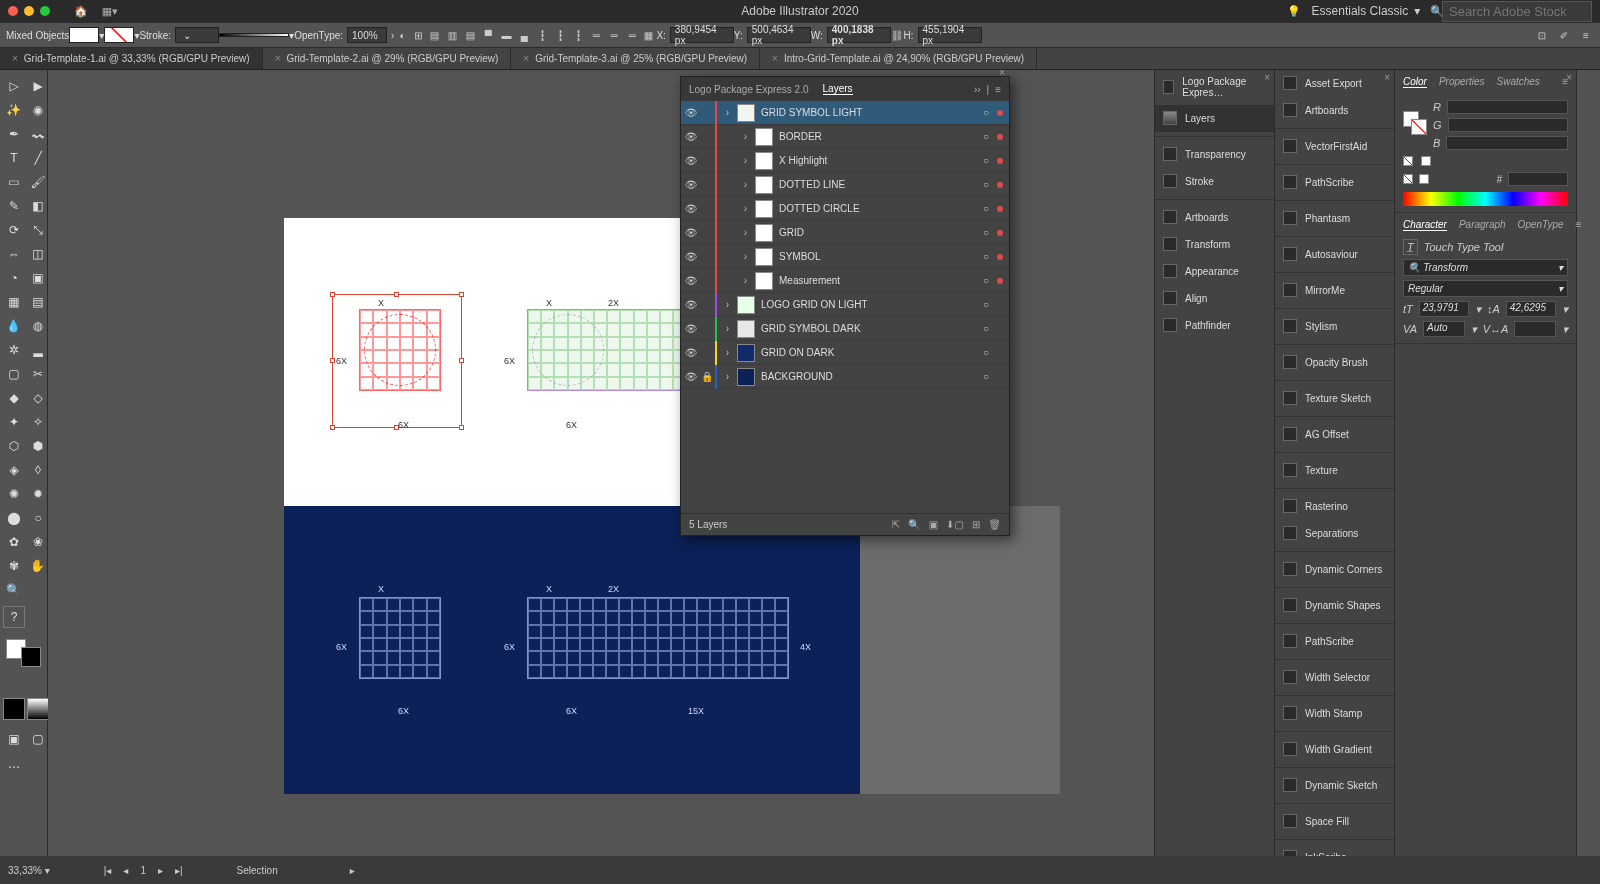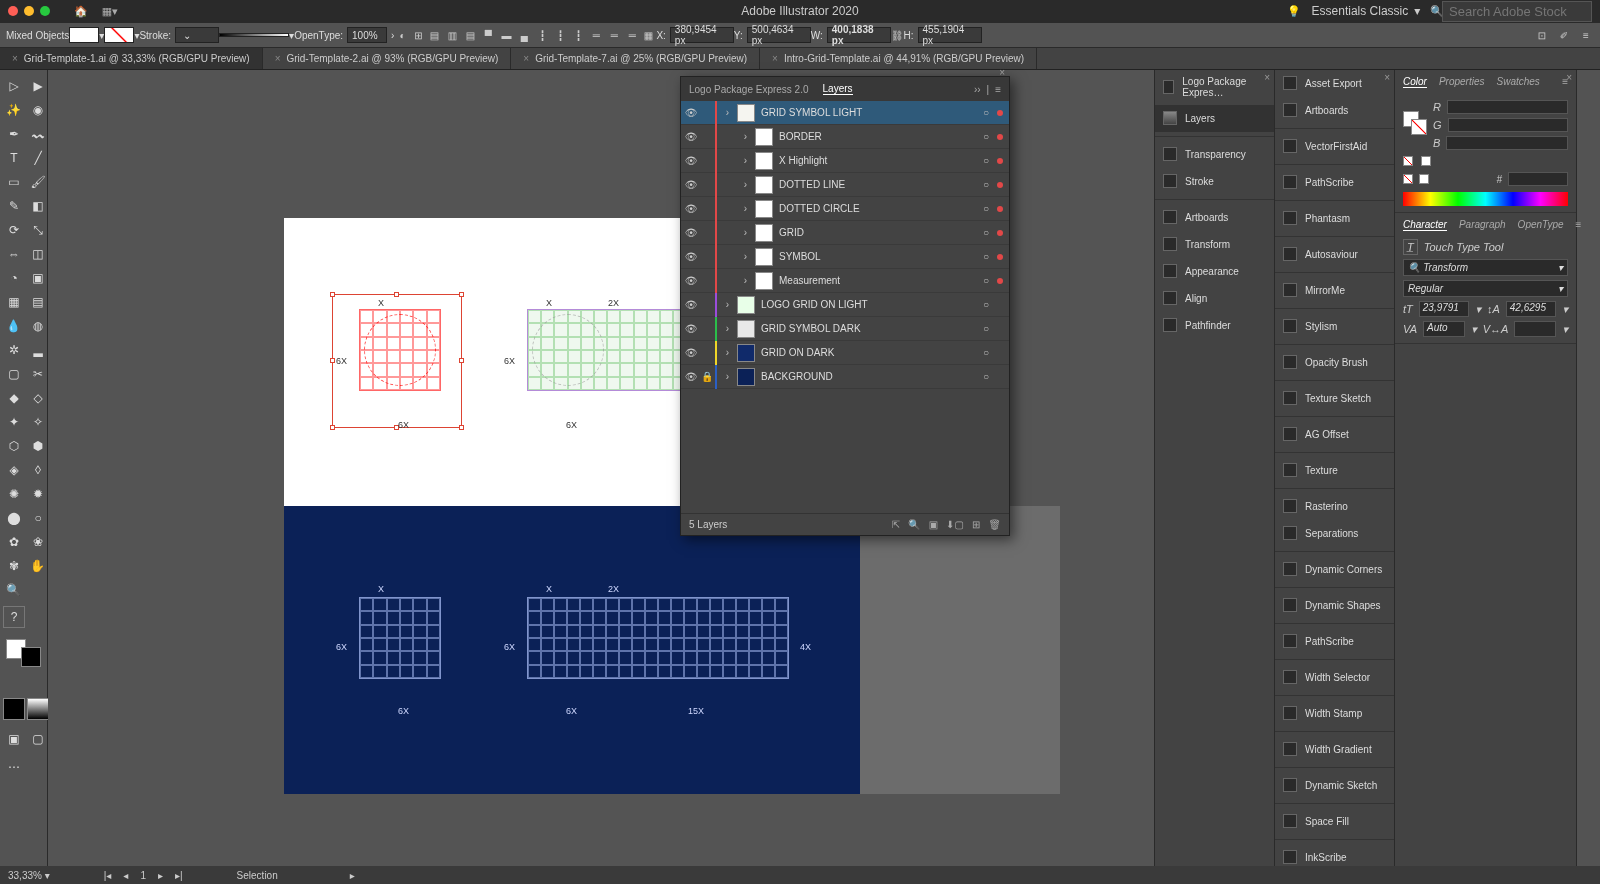--- a/index.html
+++ b/index.html
@@ -83,21 +83,21 @@
 .side-tabs .active { color: #fff; border-bottom: 1px solid #fff; }
 .side-tabs span { color: #aaa; cursor: pointer; }
 .spectrum { height: 14px; background: linear-gradient(to right, red, yellow, lime, cyan, blue, magenta, red); margin-top: 6px; }
 .hex-row { display: flex; gap: 6px; align-items: center; margin-top: 6px; font-size: 10px; }
 .hex-in { background: #2a2a2a; border: 1px solid #555; width: 60px; height: 14px; }
 .char-in { background: #2a2a2a; border: 1px solid #555; width: 54px; height: 16px; padding: 0 3px; font-size: 10px; color: #ddd; }
 .char-row { display: flex; gap: 6px; align-items: center; margin-top: 4px; }
 .font-sel { background:#2a2a2a; border:1px solid #555; width: 100%; padding: 2px 4px; font-size:10px; color:#ddd; display:flex; align-items:center; justify-content:space-between; }
 
 
-.status { position: absolute; bottom: 0; left: 0; right: 0; height: 18px; background: #3a3a3a; display: flex; align-items: center; padding: 0 8px; gap: 12px; font-size: 10px; color: #ccc; }
+.status { position: absolute; bottom: 0; left: 0; right: 0; height: 28px; background: #3a3a3a; display: flex; align-items: center; padding: 0 8px; gap: 12px; font-size: 10px; color: #ccc; }
 .status .spacer { width: 30px; }
 .mini-close { position:absolute; font-size:10px; color:#999; cursor:pointer; }
 
 
 .mini-grid { position:absolute; display:grid; }
 .mini-grid div { border:1px solid rgba(255,0,0,.4); }
 .mini-grid.blue div { border:1px solid rgba(180,200,255,.5); }
 .mini-grid.green div { border:1px solid rgba(120,200,120,.5); background:rgba(120,200,120,.12); }
 .dim-label { position:absolute; font-size:9px; color:#333; }
 .dim-label.dark { color:#cfd8ff; }
@@ -186,29 +186,29 @@
   </div>
 </div>
 
 <div class="doc-tabs">
   <div class="doc-tab active">
       <span class="x">×</span>
       <span>Grid-Template-1.ai @ 33,33% (RGB/GPU Preview)</span>
     </div>
   <div class="doc-tab">
       <span class="x">×</span>
-      <span>Grid-Template-2.ai @ 93% (RGB/GPU Preview)</span>
+      <span>Grid-Template-2.ai @ 29% (RGB/GPU Preview)</span>
     </div>
   <div class="doc-tab">
       <span class="x">×</span>
-      <span>Grid-Template-7.ai @ 25% (RGB/GPU Preview)</span>
+      <span>Grid-Template-3.ai @ 25% (RGB/GPU Preview)</span>
     </div>
   <div class="doc-tab">
       <span class="x">×</span>
-      <span>Intro-Grid-Template.ai @ 44,91% (RGB/GPU Preview)</span>
+      <span>Intro-Grid-Template.ai @ 24,90% (RGB/GPU Preview)</span>
     </div>
 </div>
 
 <div class="work">
 
   <div class="tool-col">
     <div class="tool-row">
         <span class="tool">▷</span>
         <span class="tool">▶</span>
       </div>

